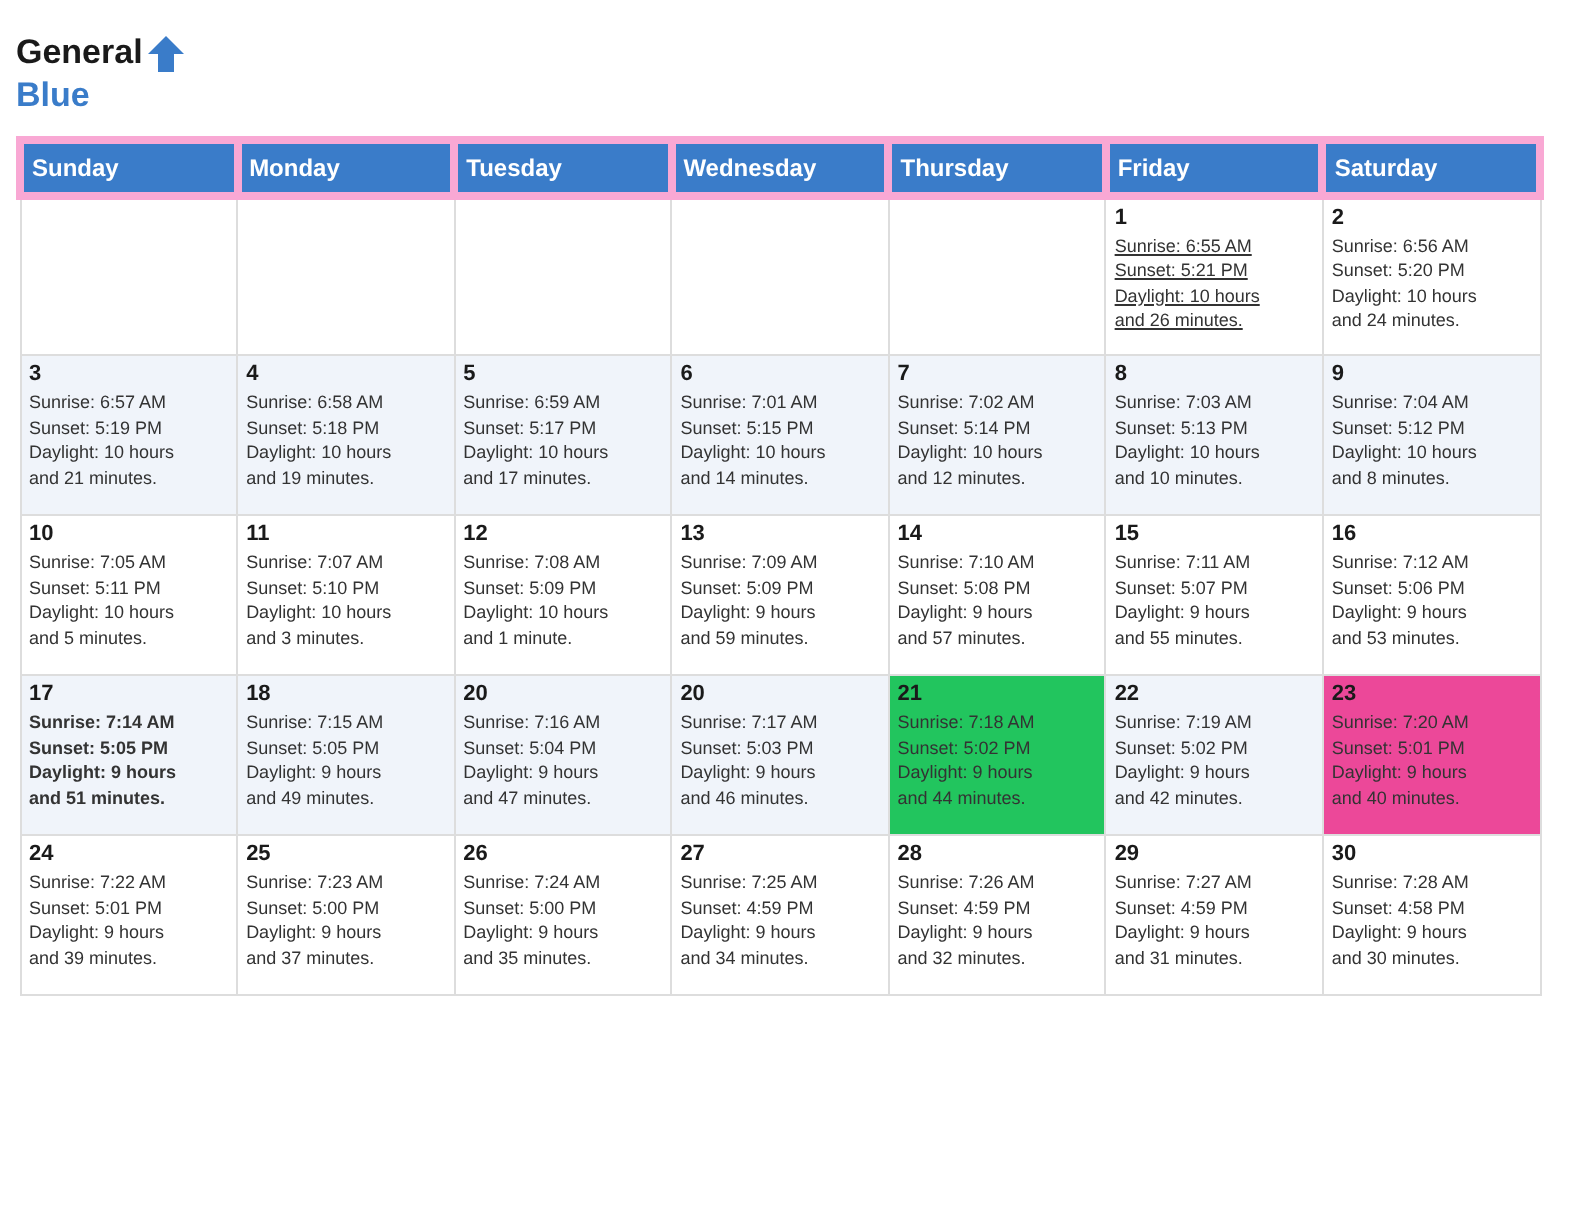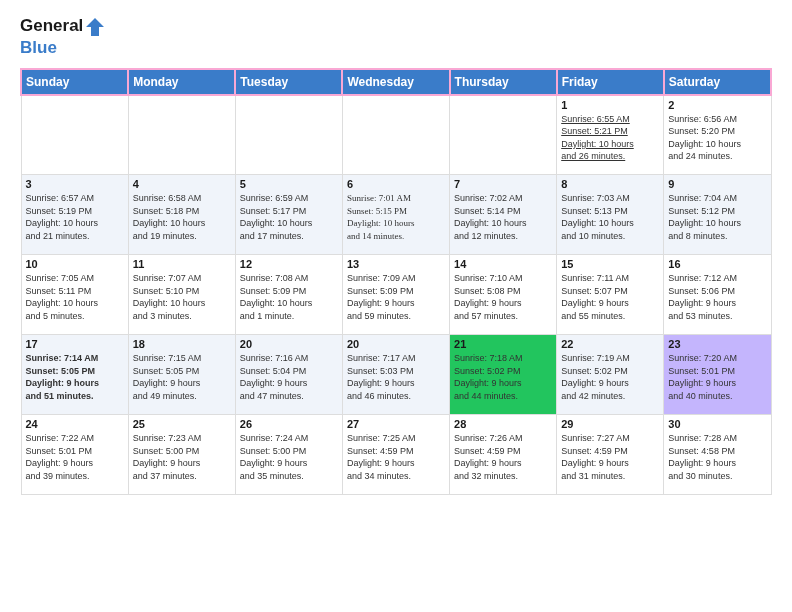--- a/index.html
+++ b/index.html
@@ -6,21 +6,21 @@
     body {
       font-family: Arial, sans-serif;
       background: #fff;
       width: 792px;
       height: 612px;
       overflow: hidden;
     }
     .page {
       width: 792px;
       height: 612px;
-      padding: 16px 20px 10px 20px;
+      padding: 16px 20px 10px 8px;
     }
     .header {
       display: flex;
       justify-content: space-between;
       align-items: flex-start;
       margin-bottom: 10px;
     }
     .logo {
       display: flex;
       align-items: center;
@@ -42,21 +42,21 @@
       border-collapse: collapse;
       table-layout: fixed;
     }
     .calendar th {
       background-color: #3a7cc9;
       color: #fff;
       font-size: 12px;
       font-weight: bold;
       padding: 5px 4px;
       text-align: left;
-      border: 2px solid #f9a8d4;
+      border: 4px solid #f9a8d4;
     }
     .calendar td {
       vertical-align: top;
       border: 1px solid #ddd;
       padding: 3px 4px;
       font-size: 9.5px;
       color: #333;
       height: 80px;
       background: #fff;
     }
@@ -158,21 +158,21 @@
           </td>
           <td style="background: rgb(240, 244, 250);">
             <span class="day-num">5</span>
             <div class="day-info" style="white-space: pre-line;">Sunrise: 6:59 AM
 Sunset: 5:17 PM
 Daylight: 10 hours
 and 17 minutes.</div>
           </td>
           <td style="background: rgb(240, 244, 250);">
             <span class="day-num">6</span>
-            <div class="day-info" style="white-space: pre-line; font-family: Liberation Serif, serif;">Sunrise: 7:01 AM
+            <div class="day-info" style="white-space: pre-line;">Sunrise: 7:01 AM
 Sunset: 5:15 PM
 Daylight: 10 hours
 and 14 minutes.</div>
           </td>
           <td style="background: rgb(240, 244, 250);">
             <span class="day-num">7</span>
             <div class="day-info" style="white-space: pre-line;">Sunrise: 7:02 AM
 Sunset: 5:14 PM
 Daylight: 10 hours
 and 12 minutes.</div>
@@ -279,21 +279,21 @@
 Daylight: 9 hours
 and 44 minutes.</div>
           </td>
           <td style="background: rgb(240, 244, 250);">
             <span class="day-num">22</span>
             <div class="day-info" style="white-space: pre-line;">Sunrise: 7:19 AM
 Sunset: 5:02 PM
 Daylight: 9 hours
 and 42 minutes.</div>
           </td>
-          <td style="background: #c4b5fd; margin-top: 16px;">
+          <td style="background: #ec4899; margin-top: 16px;">
             <span class="day-num">23</span>
             <div class="day-info" style="white-space: pre-line;">Sunrise: 7:20 AM
 Sunset: 5:01 PM
 Daylight: 9 hours
 and 40 minutes.</div>
           </td>
         </tr>
         <tr>
           <td>
             <span class="day-num">24</span>

